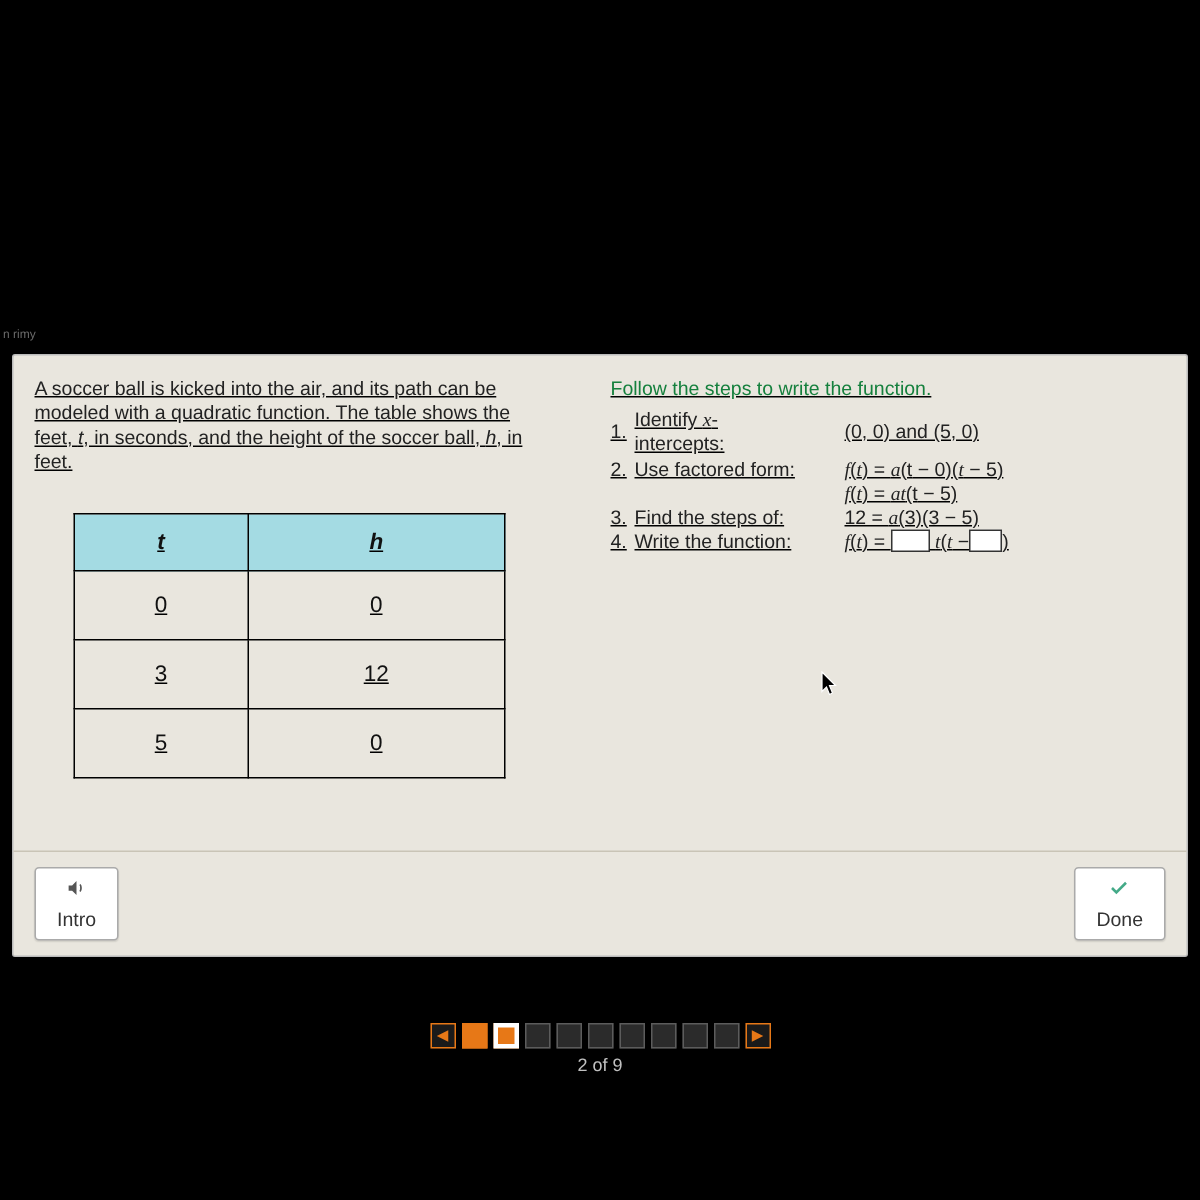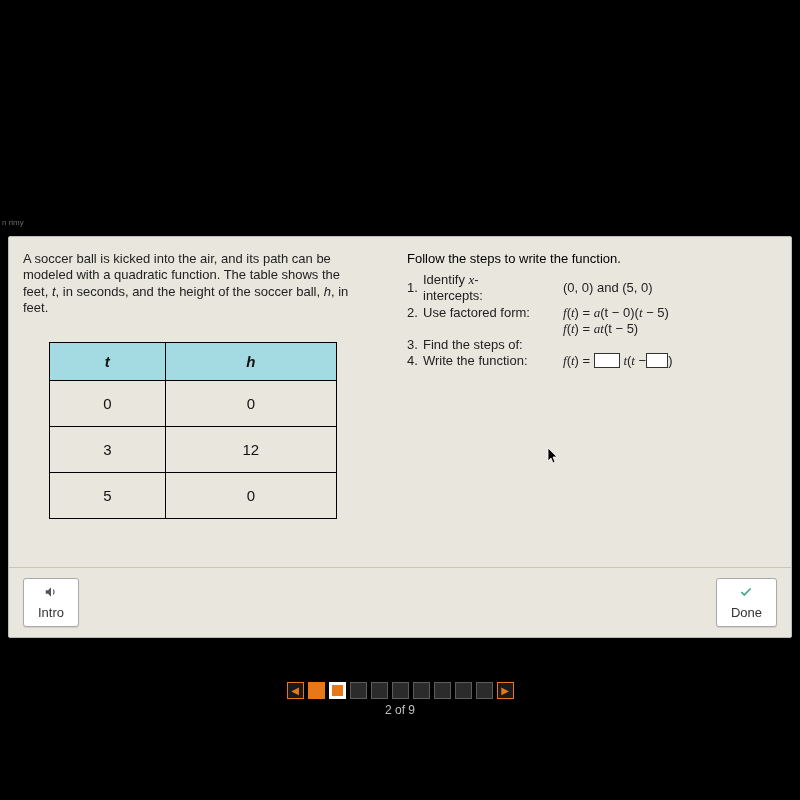--- a/index.html
+++ b/index.html
@@ -44,20 +44,21 @@
     -webkit-background-clip: text;
     background-clip: text;
     filter: blur(0.4px) brightness(0.9);
     transform: scaleY(1.05);
     display: inline-block;
   }
   .content-area {
     display: flex;
     padding: 14px 14px 18px 14px;
     min-height: 330px;
+    text-decoration: underline;
   }
   .left-pane, .right-pane {
     flex: 1;
   }
   .left-pane { padding-right: 10px; }
   .right-pane { padding-left: 4px; }
   .prompt {
     font-size: 13px;
     color: #222;
     line-height: 1.25;
@@ -77,21 +78,21 @@
     color: #111;
   }
   .tbl th {
     background: #a4dbe3;
     font-weight: 700;
     font-style: italic;
     padding: 10px 4px;
   }
   .steps-title {
     font-size: 13px;
-    color: #000000;
+    color: #15803d;
     margin-bottom: 6px;
   }
   .step-row {
     display: flex;
     font-size: 13px;
     color: #222;
     line-height: 1.25;
   }
   .step-num { width: 16px; flex-shrink: 0; }
   .step-label { width: 140px; flex-shrink: 0; }
@@ -220,20 +221,23 @@
         <div class="step-label">Use factored form:</div>
         <div class="step-val">
           <span class="math-i">f</span>(<span class="math-i">t</span><span>) = </span><span class="math-i">a</span><span>(t</span><span> − 0)(</span><span class="math-i">t</span><span> − 5)</span><br>
           <span class="math-i">f</span>(<span class="math-i">t</span><span>) = </span><span class="math-i">at</span><span>(t</span><span> − 5)</span>
         </div>
       </div>
 
       <div class="step-row">
         <div class="step-num">3.</div>
         <div class="step-label">Find the steps of:</div>
+        <div class="step-val">
+          <span>12 = </span><span class="math-i">a</span><span>(3)(3 − 5)</span>
+        </div>
       </div>
 
       <div class="step-row" style="position:relative;">
         <div class="step-num">4.</div>
         <div class="step-label">Write the function:</div>
         <div class="step-val">
           <span class="math-i">f</span>(<span class="math-i">t</span><span>) = </span><span class="blank-box blank-a"></span> <span class="math-i">t</span><span>(</span><span class="math-i">t</span><span> −</span><span class="blank-box blank-b"></span><span>)</span>
         </div>
         <div class="cursor-ptr">
           <svg width="14" height="18" viewBox="0 0 14 18">

